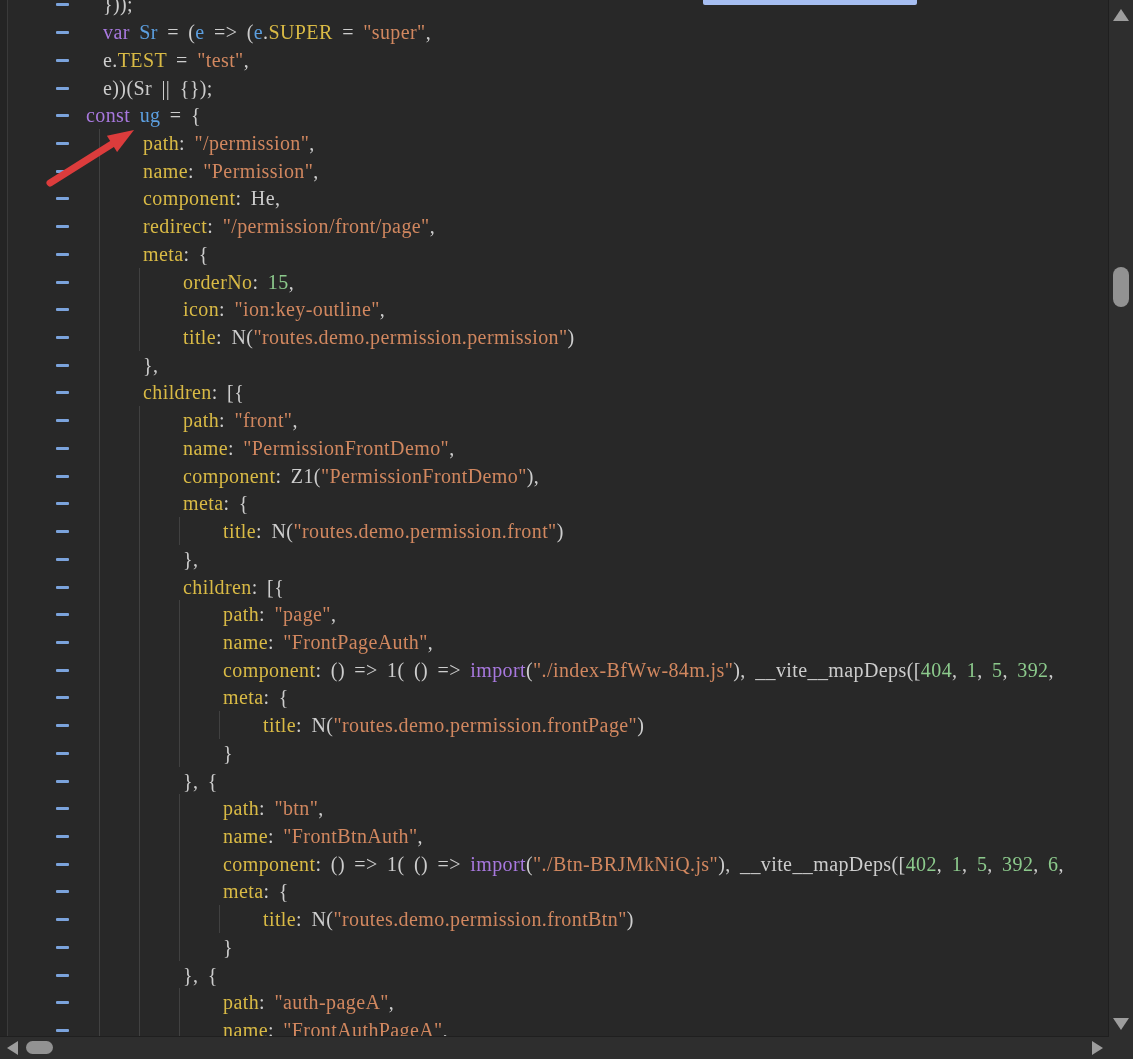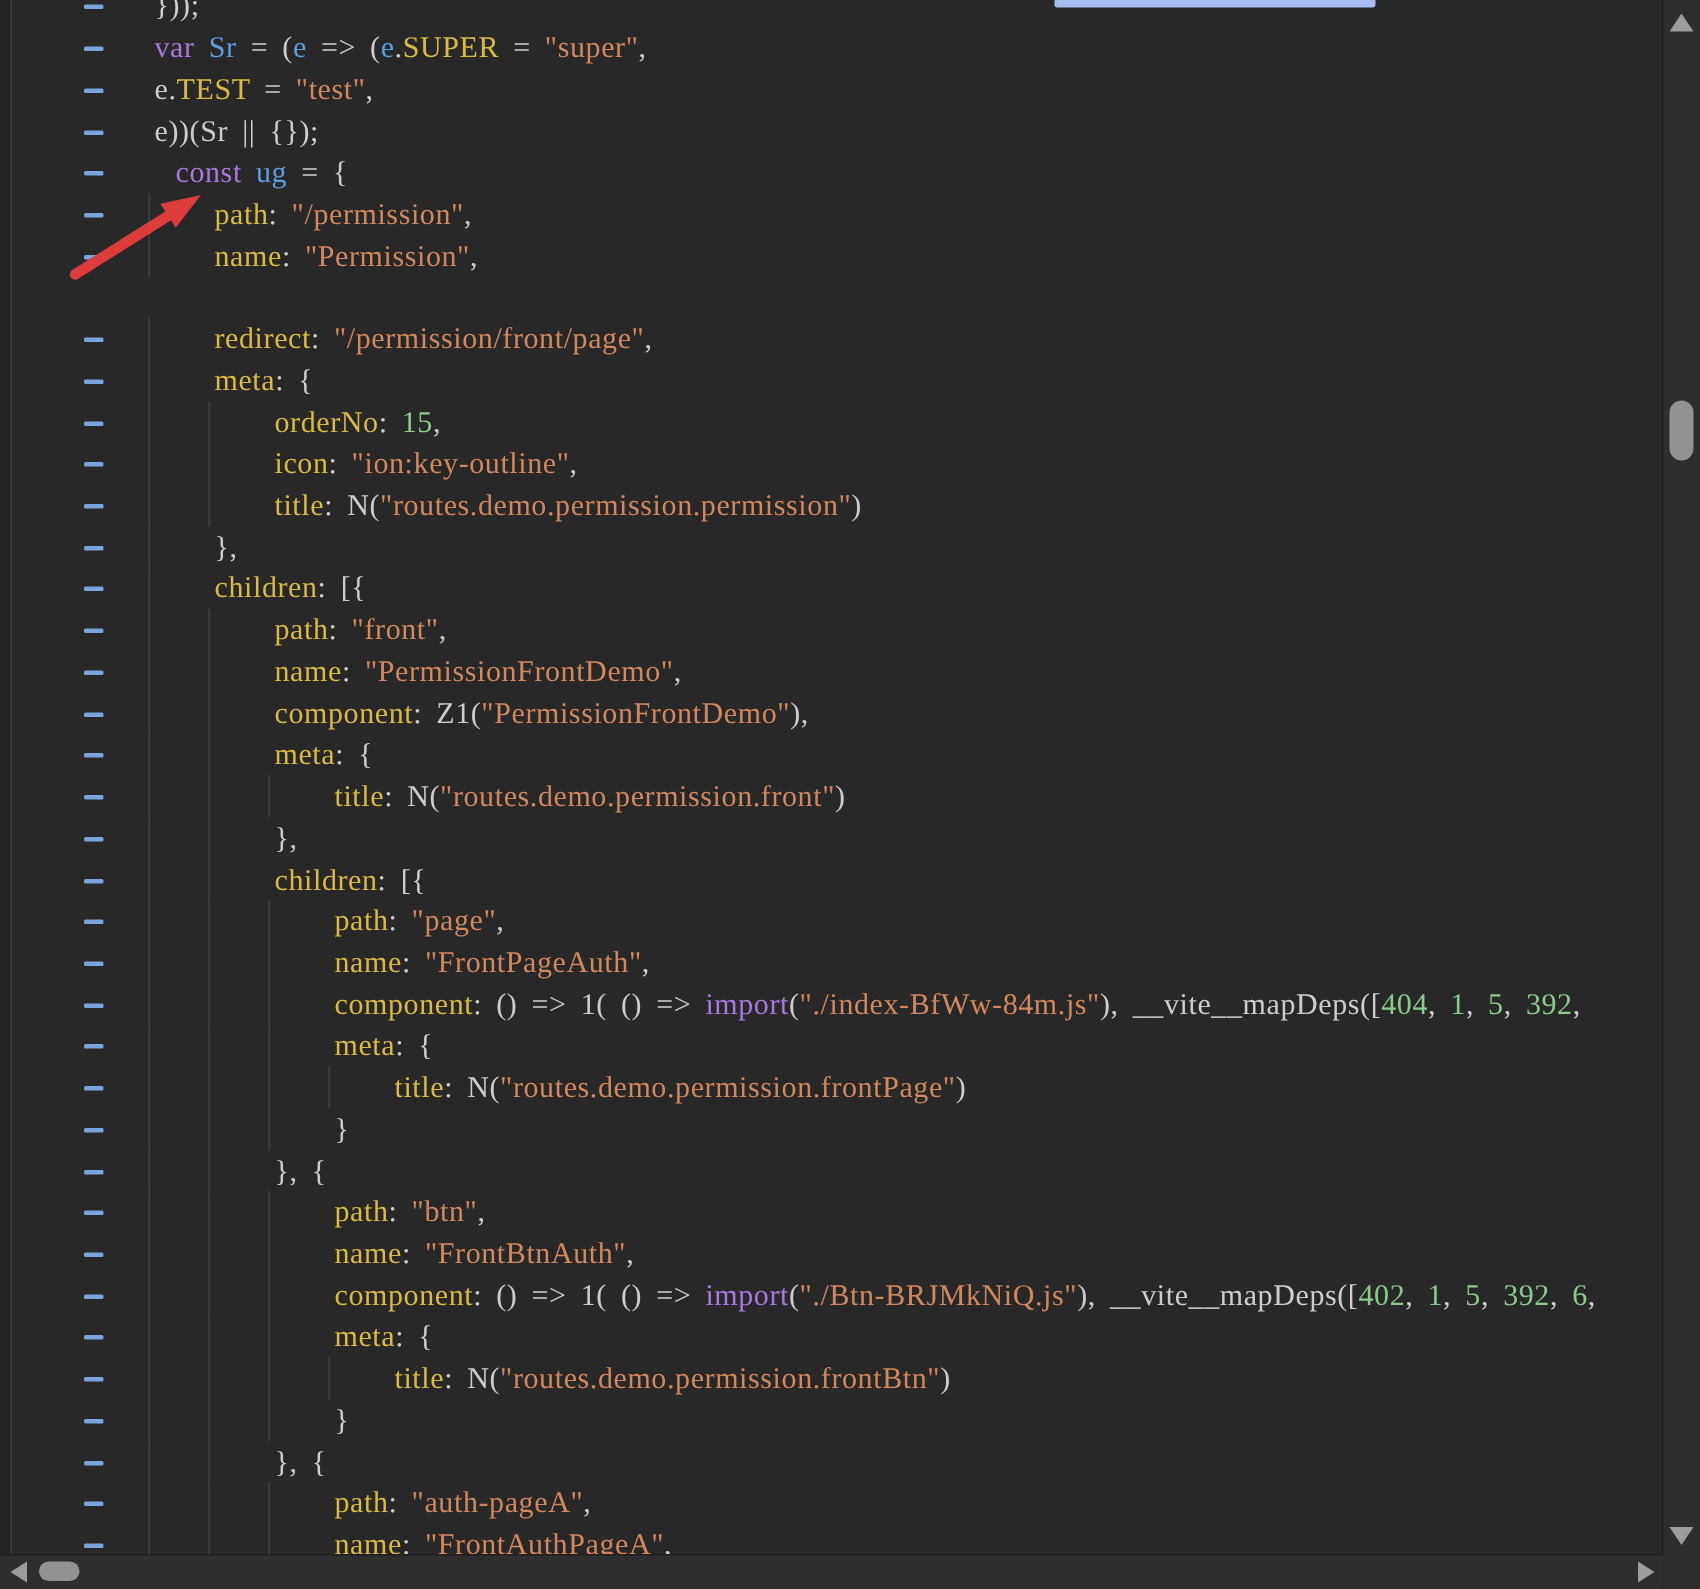--- a/index.html
+++ b/index.html
@@ -27,23 +27,24 @@
   .tri-right{left:1092px;top:4px;border-top:7px solid transparent;border-bottom:7px solid transparent;border-left:11px solid #9d9d9d;}
 </style>
 </head>
 <body>
 
 <div class="code-area" id="code-area">
     <div class="code-line" style="top: -9.6px;"><div class="gutter-dash" style="background: rgb(123, 163, 220);"></div><span class="txt" style="left: 103px;"><span style="color: rgb(205, 205, 205);">}));</span></span></div>
     <div class="code-line" style="top: 18.12px;"><div class="gutter-dash" style="background: rgb(123, 163, 220);"></div><span class="txt" style="left: 103px;"><span style="color: rgb(168, 120, 222);">var</span><span style="color: rgb(205, 205, 205);"> </span><span style="color: rgb(92, 159, 224);">Sr</span><span style="color: rgb(205, 205, 205);"> = (</span><span style="color: rgb(92, 159, 224);">e</span><span style="color: rgb(205, 205, 205);"> =&gt; (</span><span style="color: rgb(92, 159, 224);">e</span><span style="color: rgb(205, 205, 205);">.</span><span style="color: rgb(217, 186, 69);">SUPER</span><span style="color: rgb(205, 205, 205);"> = </span><span style="color: rgb(209, 135, 95);">"super"</span><span style="color: rgb(205, 205, 205);">,</span></span></div>
     <div class="code-line" style="top: 45.84px;"><div class="gutter-dash" style="background: rgb(123, 163, 220);"></div><span class="txt" style="left: 103px;"><span style="color: rgb(205, 205, 205);">e.</span><span style="color: rgb(217, 186, 69);">TEST</span><span style="color: rgb(205, 205, 205);"> = </span><span style="color: rgb(209, 135, 95);">"test"</span><span style="color: rgb(205, 205, 205);">,</span></span></div>
     <div class="code-line" style="top: 73.56px;"><div class="gutter-dash" style="background: rgb(123, 163, 220);"></div><span class="txt" style="left: 103px;"><span style="color: rgb(205, 205, 205);">e))(Sr || {});</span></span></div>
-    <div class="code-line" style="top: 101.28px;"><div class="gutter-dash" style="background: rgb(123, 163, 220);"></div><span class="txt" style="left: 117px;"><span style="color: rgb(168, 120, 222);">const</span><span style="color: rgb(205, 205, 205);"> </span><span style="color: rgb(92, 159, 224);">ug</span><span style="color: rgb(205, 205, 205);"> = {</span></span></div>
+    <div class="code-line" style="top: 101.28px;"><div class="gutter-dash" style="background: rgb(123, 163, 220);"></div><span class="txt" style="left: 86px;"><span style="color: rgb(168, 120, 222);">const</span><span style="color: rgb(205, 205, 205);"> </span><span style="color: rgb(92, 159, 224);">ug</span><span style="color: rgb(205, 205, 205);"> = {</span></span></div>
     <div class="code-line" style="top: 129px;"><div class="indent-guide" style="left: 99px; background: rgb(65, 65, 65);"></div><div class="gutter-dash" style="background: rgb(123, 163, 220);"></div><span class="txt" style="left: 143px;"><span style="color: rgb(217, 186, 69);">path</span><span style="color: rgb(205, 205, 205);">: </span><span style="color: rgb(209, 135, 95);">"/permission"</span><span style="color: rgb(205, 205, 205);">,</span></span></div>
     <div class="code-line" style="top: 156.72px;"><div class="indent-guide" style="left: 99px; background: rgb(65, 65, 65);"></div><div class="gutter-dash" style="background: rgb(123, 163, 220);"></div><span class="txt" style="left: 143px;"><span style="color: rgb(217, 186, 69);">name</span><span style="color: rgb(205, 205, 205);">: </span><span style="color: rgb(209, 135, 95);">"Permission"</span><span style="color: rgb(205, 205, 205);">,</span></span></div>
+    <div class="code-line" style="top: 184.44px;"><div class="indent-guide" style="left: 99px; background: rgb(65, 65, 65);"></div><div class="gutter-dash" style="background: rgb(123, 163, 220);"></div><span class="txt" style="left: 143px;"><span style="color: rgb(217, 186, 69);">component</span><span style="color: rgb(205, 205, 205);">: He,</span></span></div>
     <div class="code-line" style="top: 212.16px;"><div class="indent-guide" style="left: 99px; background: rgb(65, 65, 65);"></div><div class="gutter-dash" style="background: rgb(123, 163, 220);"></div><span class="txt" style="left: 143px;"><span style="color: rgb(217, 186, 69);">redirect</span><span style="color: rgb(205, 205, 205);">: </span><span style="color: rgb(209, 135, 95);">"/permission/front/page"</span><span style="color: rgb(205, 205, 205);">,</span></span></div>
     <div class="code-line" style="top: 239.88px;"><div class="indent-guide" style="left: 99px; background: rgb(65, 65, 65);"></div><div class="gutter-dash" style="background: rgb(123, 163, 220);"></div><span class="txt" style="left: 143px;"><span style="color: rgb(217, 186, 69);">meta</span><span style="color: rgb(205, 205, 205);">: {</span></span></div>
     <div class="code-line" style="top: 267.6px;"><div class="indent-guide" style="left: 99px; background: rgb(65, 65, 65);"></div><div class="indent-guide" style="left: 139px; background: rgb(65, 65, 65);"></div><div class="gutter-dash" style="background: rgb(123, 163, 220);"></div><span class="txt" style="left: 183px;"><span style="color: rgb(217, 186, 69);">orderNo</span><span style="color: rgb(205, 205, 205);">: </span><span style="color: rgb(140, 202, 140);">15</span><span style="color: rgb(205, 205, 205);">,</span></span></div>
     <div class="code-line" style="top: 295.32px;"><div class="indent-guide" style="left: 99px; background: rgb(65, 65, 65);"></div><div class="indent-guide" style="left: 139px; background: rgb(65, 65, 65);"></div><div class="gutter-dash" style="background: rgb(123, 163, 220);"></div><span class="txt" style="left: 183px;"><span style="color: rgb(217, 186, 69);">icon</span><span style="color: rgb(205, 205, 205);">: </span><span style="color: rgb(209, 135, 95);">"ion:key-outline"</span><span style="color: rgb(205, 205, 205);">,</span></span></div>
     <div class="code-line" style="top: 323.04px;"><div class="indent-guide" style="left: 99px; background: rgb(65, 65, 65);"></div><div class="indent-guide" style="left: 139px; background: rgb(65, 65, 65);"></div><div class="gutter-dash" style="background: rgb(123, 163, 220);"></div><span class="txt" style="left: 183px;"><span style="color: rgb(217, 186, 69);">title</span><span style="color: rgb(205, 205, 205);">: N(</span><span style="color: rgb(209, 135, 95);">"routes.demo.permission.permission"</span><span style="color: rgb(205, 205, 205);">)</span></span></div>
     <div class="code-line" style="top: 350.76px;"><div class="indent-guide" style="left: 99px; background: rgb(65, 65, 65);"></div><div class="gutter-dash" style="background: rgb(123, 163, 220);"></div><span class="txt" style="left: 143px;"><span style="color: rgb(205, 205, 205);">},</span></span></div>
     <div class="code-line" style="top: 378.48px;"><div class="indent-guide" style="left: 99px; background: rgb(65, 65, 65);"></div><div class="gutter-dash" style="background: rgb(123, 163, 220);"></div><span class="txt" style="left: 143px;"><span style="color: rgb(217, 186, 69);">children</span><span style="color: rgb(205, 205, 205);">: [{</span></span></div>
     <div class="code-line" style="top: 406.2px;"><div class="indent-guide" style="left: 99px; background: rgb(65, 65, 65);"></div><div class="indent-guide" style="left: 139px; background: rgb(65, 65, 65);"></div><div class="gutter-dash" style="background: rgb(123, 163, 220);"></div><span class="txt" style="left: 183px;"><span style="color: rgb(217, 186, 69);">path</span><span style="color: rgb(205, 205, 205);">: </span><span style="color: rgb(209, 135, 95);">"front"</span><span style="color: rgb(205, 205, 205);">,</span></span></div>
     <div class="code-line" style="top: 433.92px;"><div class="indent-guide" style="left: 99px; background: rgb(65, 65, 65);"></div><div class="indent-guide" style="left: 139px; background: rgb(65, 65, 65);"></div><div class="gutter-dash" style="background: rgb(123, 163, 220);"></div><span class="txt" style="left: 183px;"><span style="color: rgb(217, 186, 69);">name</span><span style="color: rgb(205, 205, 205);">: </span><span style="color: rgb(209, 135, 95);">"PermissionFrontDemo"</span><span style="color: rgb(205, 205, 205);">,</span></span></div>
     <div class="code-line" style="top: 461.64px;"><div class="indent-guide" style="left: 99px; background: rgb(65, 65, 65);"></div><div class="indent-guide" style="left: 139px; background: rgb(65, 65, 65);"></div><div class="gutter-dash" style="background: rgb(123, 163, 220);"></div><span class="txt" style="left: 183px;"><span style="color: rgb(217, 186, 69);">component</span><span style="color: rgb(205, 205, 205);">: Z1(</span><span style="color: rgb(209, 135, 95);">"PermissionFrontDemo"</span><span style="color: rgb(205, 205, 205);">),</span></span></div>

